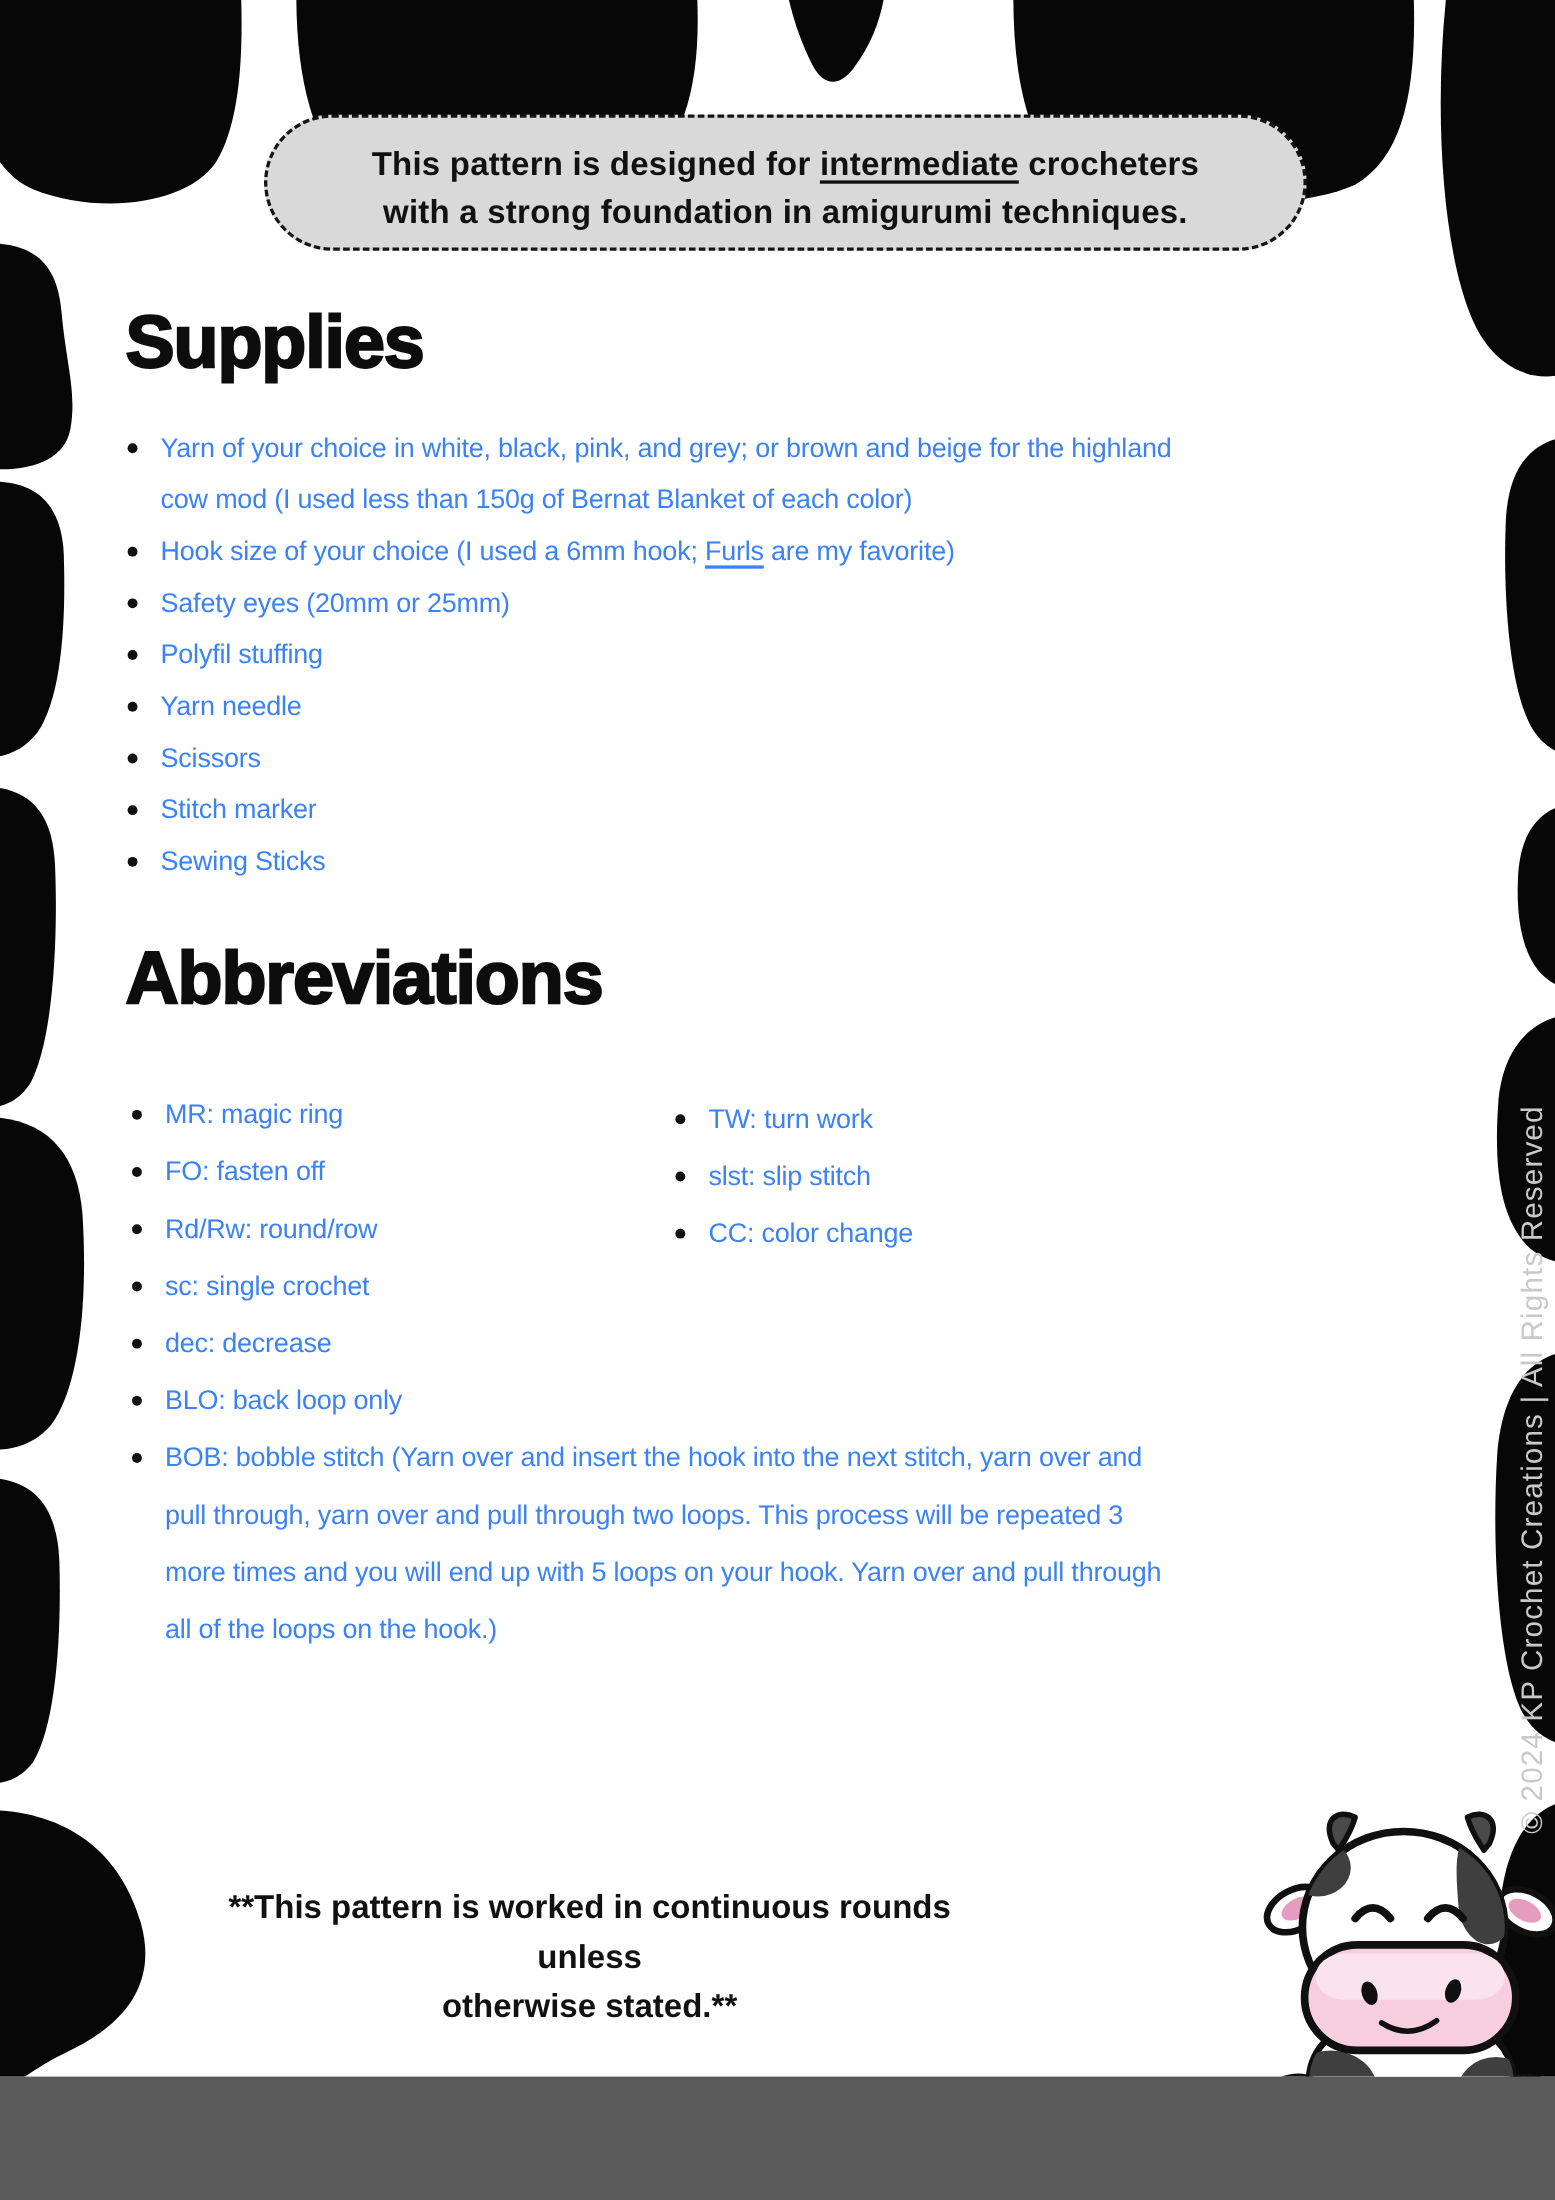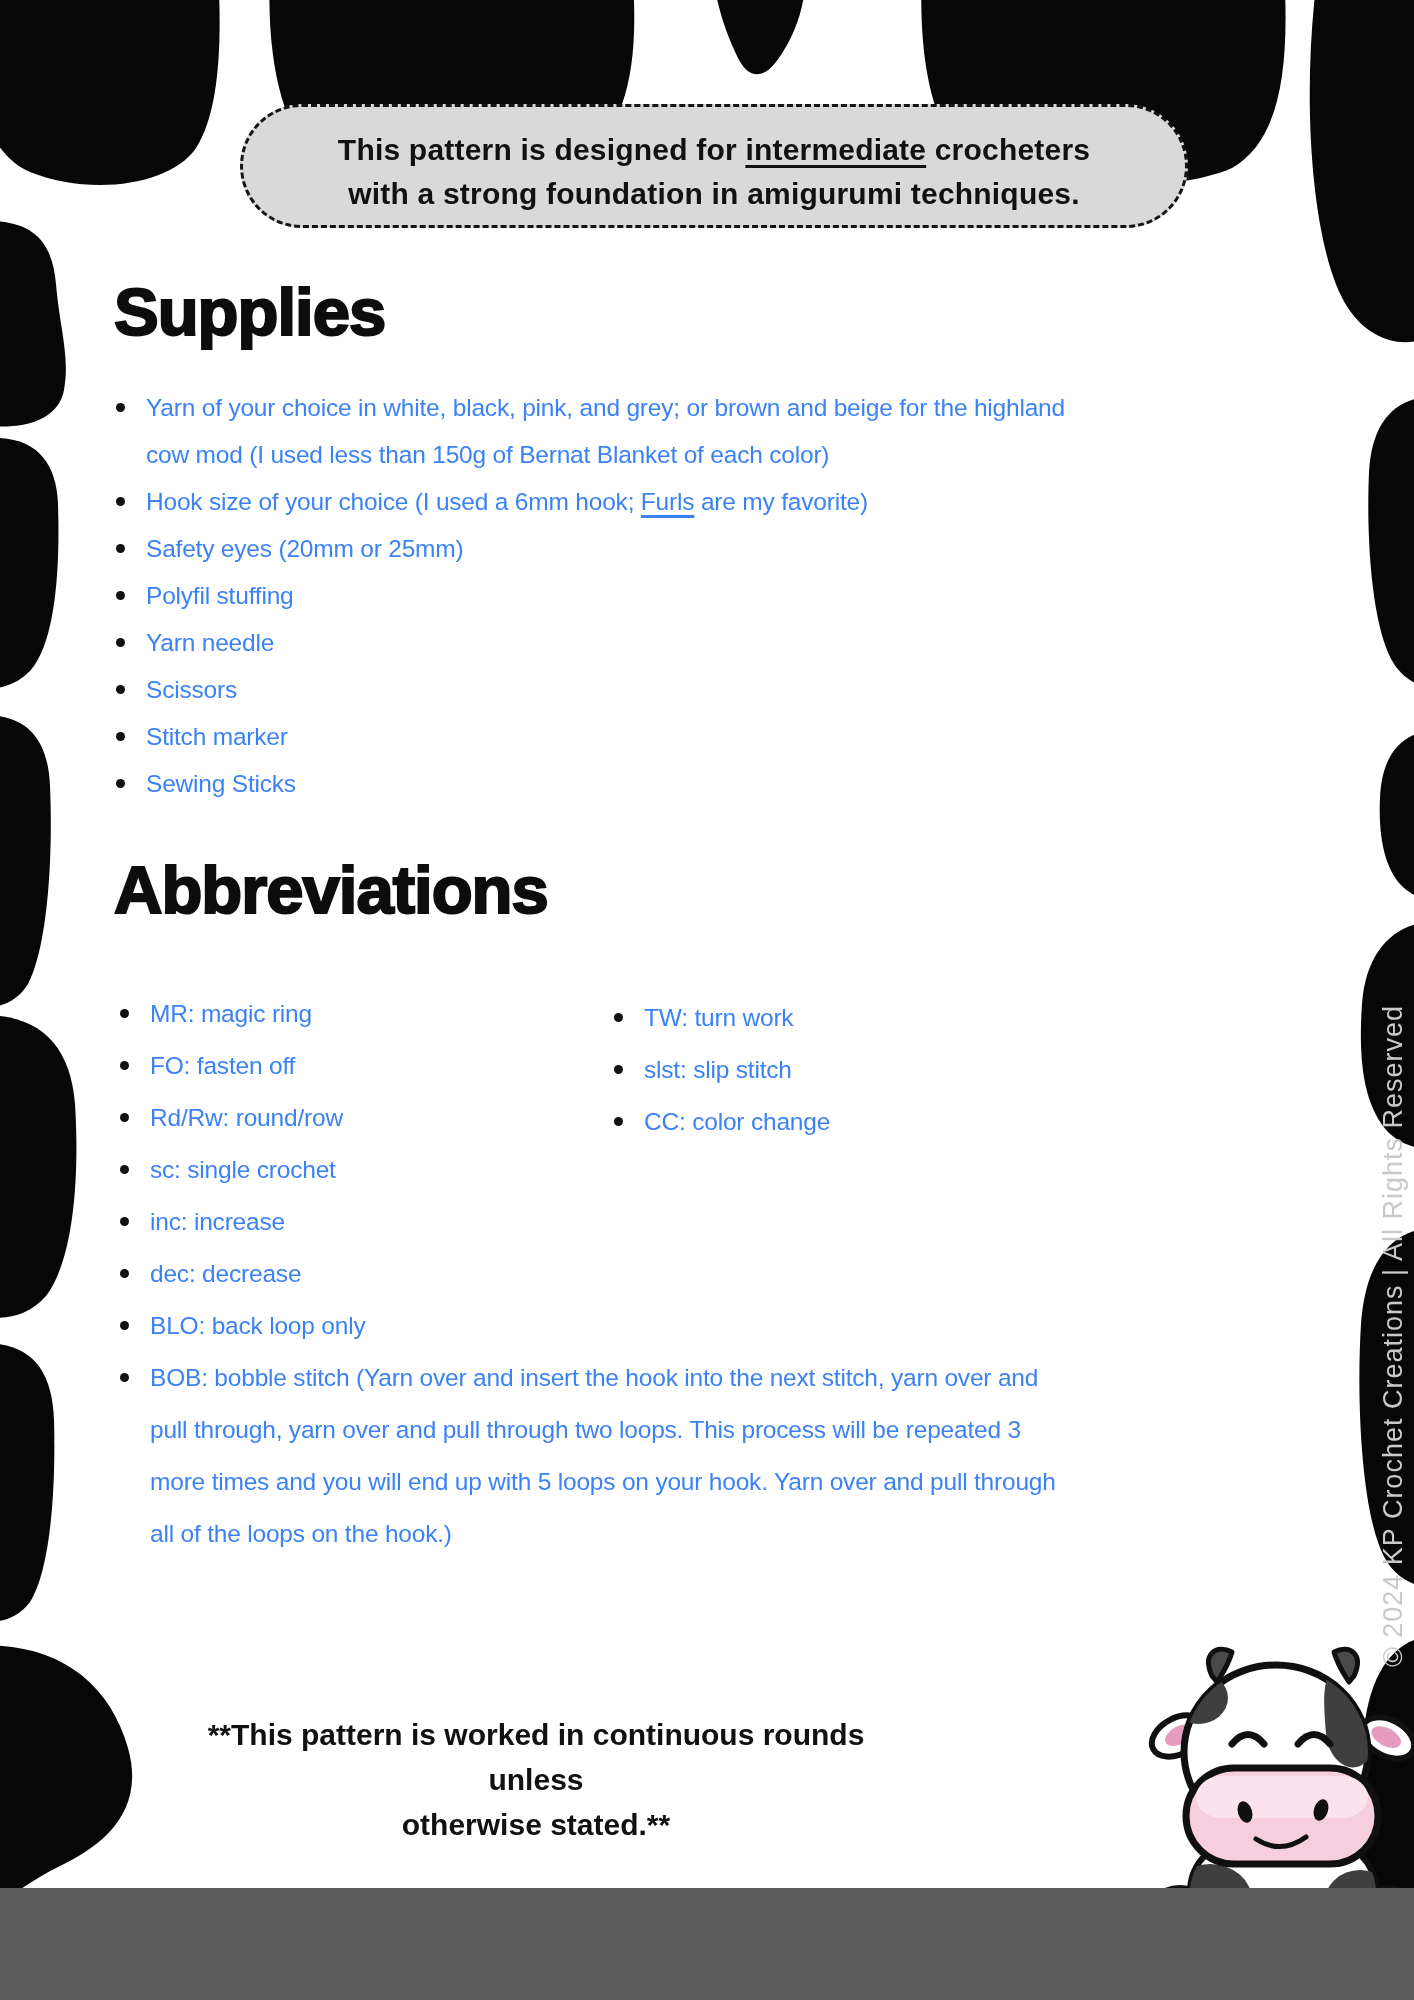--- a/index.html
+++ b/index.html
@@ -130,21 +130,20 @@
     <li><span>Stitch marker</span></li>
     <li><span>Sewing Sticks</span></li>
   </ul>
 
   <h1 class="h abbrev-h">Abbreviations</h1>
   <ul class="list abbrev-left">
     <li><span>MR: magic ring</span></li>
     <li><span>FO: fasten off</span></li>
     <li><span>Rd/Rw: round/row</span></li>
     <li><span>sc: single crochet</span></li>
-    <li><span>inc: increase</span></li>
     <li><span>dec: decrease</span></li>
     <li><span>BLO: back loop only</span></li>
     <li><span>BOB: bobble stitch (Yarn over and insert the hook into the next stitch, yarn over and pull through, yarn over and pull through two loops. This process will be repeated 3 more times and you will end up with 5 loops on your hook. Yarn over and pull through all of the loops on the hook.)</span></li>
   </ul>
   <ul class="list abbrev-right">
     <li><span>TW: turn work</span></li>
     <li><span>slst: slip stitch</span></li>
     <li><span>CC: color change</span></li>
   </ul>
 

